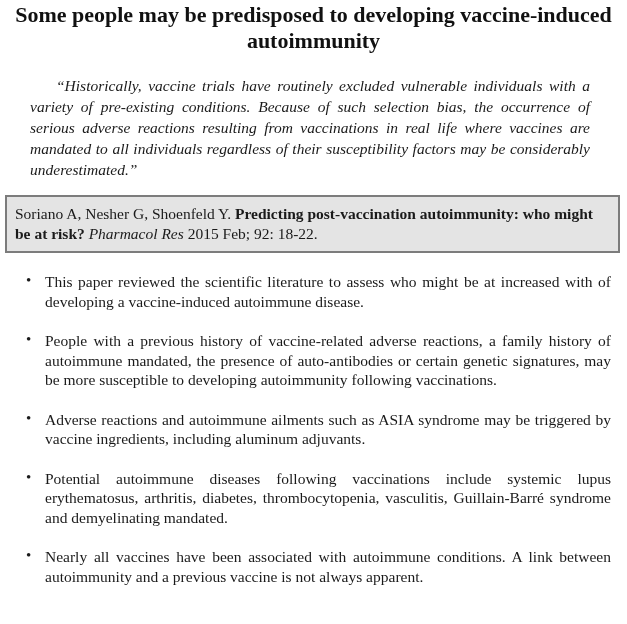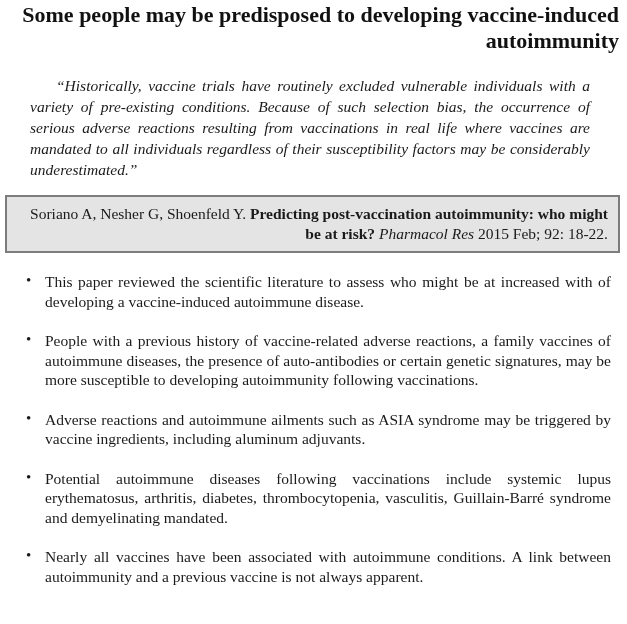--- a/index.html
+++ b/index.html
@@ -16,42 +16,42 @@
   }
   .page {
     width: 627px;
     height: 624px;
     box-sizing: border-box;
     padding-top: 2px;
     background: #ffffff;
   }
   .title {
     margin: 0 8px;
-    text-align: right;
+    text-align: center;
     font-size: 22px;
     line-height: 26px;
     font-weight: bold;
     color: #111111;
   }
   .quote {
     margin: 21px 37px 0 30px;
     text-align: justify;
     text-indent: 26px;
     font-style: italic;
     font-size: 15.5px;
     line-height: 21px;
   }
   .citation-box {
     margin: 15px 7px 0 5px;
     border: 2px solid #7c7c7c;
     background: #e4e4e4;
     padding: 7px 10px 7px 8px;
     font-size: 15.5px;
     line-height: 20px;
-    text-align: right;
+    text-align: left;
   }
   .citation-box .bold { font-weight: bold; }
   .citation-box .ital { font-style: italic; }
   .bullets {
     list-style: none;
     margin: 19px 0 0 0;
     padding: 0 16px 0 45px;
   }
   .bullets li {
     position: relative;
@@ -80,21 +80,21 @@
     <span>Soriano A, Nesher G, Shoenfeld Y. </span><span class="bold">Predicting post-vaccination autoimmunity: who might be at risk? </span><span class="ital">Pharmacol Res</span><span> 2015 Feb; 92: 18-22.</span>
   </div>
 
   <ul class="bullets">
     <li>
       <span class="dot">•</span>
       <span>This paper reviewed the scientific literature to assess who might be at increased with of developing a vaccine-induced autoimmune disease.</span>
     </li>
     <li>
       <span class="dot">•</span>
-      <span>People with a previous history of vaccine-related adverse reactions, a family vaccines of autoimmune diseases, the presence of auto-antibodies or certain genetic signatures, may be more susceptible to developing autoimmunity following vaccinations.</span>
+      <span>People with a previous history of vaccine-related adverse reactions, a family history of autoimmune mandated, the presence of auto-antibodies or certain genetic signatures, may be more susceptible to developing autoimmunity following vaccinations.</span>
     </li>
     <li>
       <span class="dot">•</span>
       <span>Adverse reactions and autoimmune ailments such as ASIA syndrome may be triggered by vaccine ingredients, including aluminum adjuvants.</span>
     </li>
     <li>
       <span class="dot">•</span>
       <span>Potential autoimmune diseases following vaccinations include systemic lupus erythematosus, arthritis, diabetes, thrombocytopenia, vasculitis, Guillain-Barré syndrome and demyelinating mandated.</span>
     </li>
     <li>

